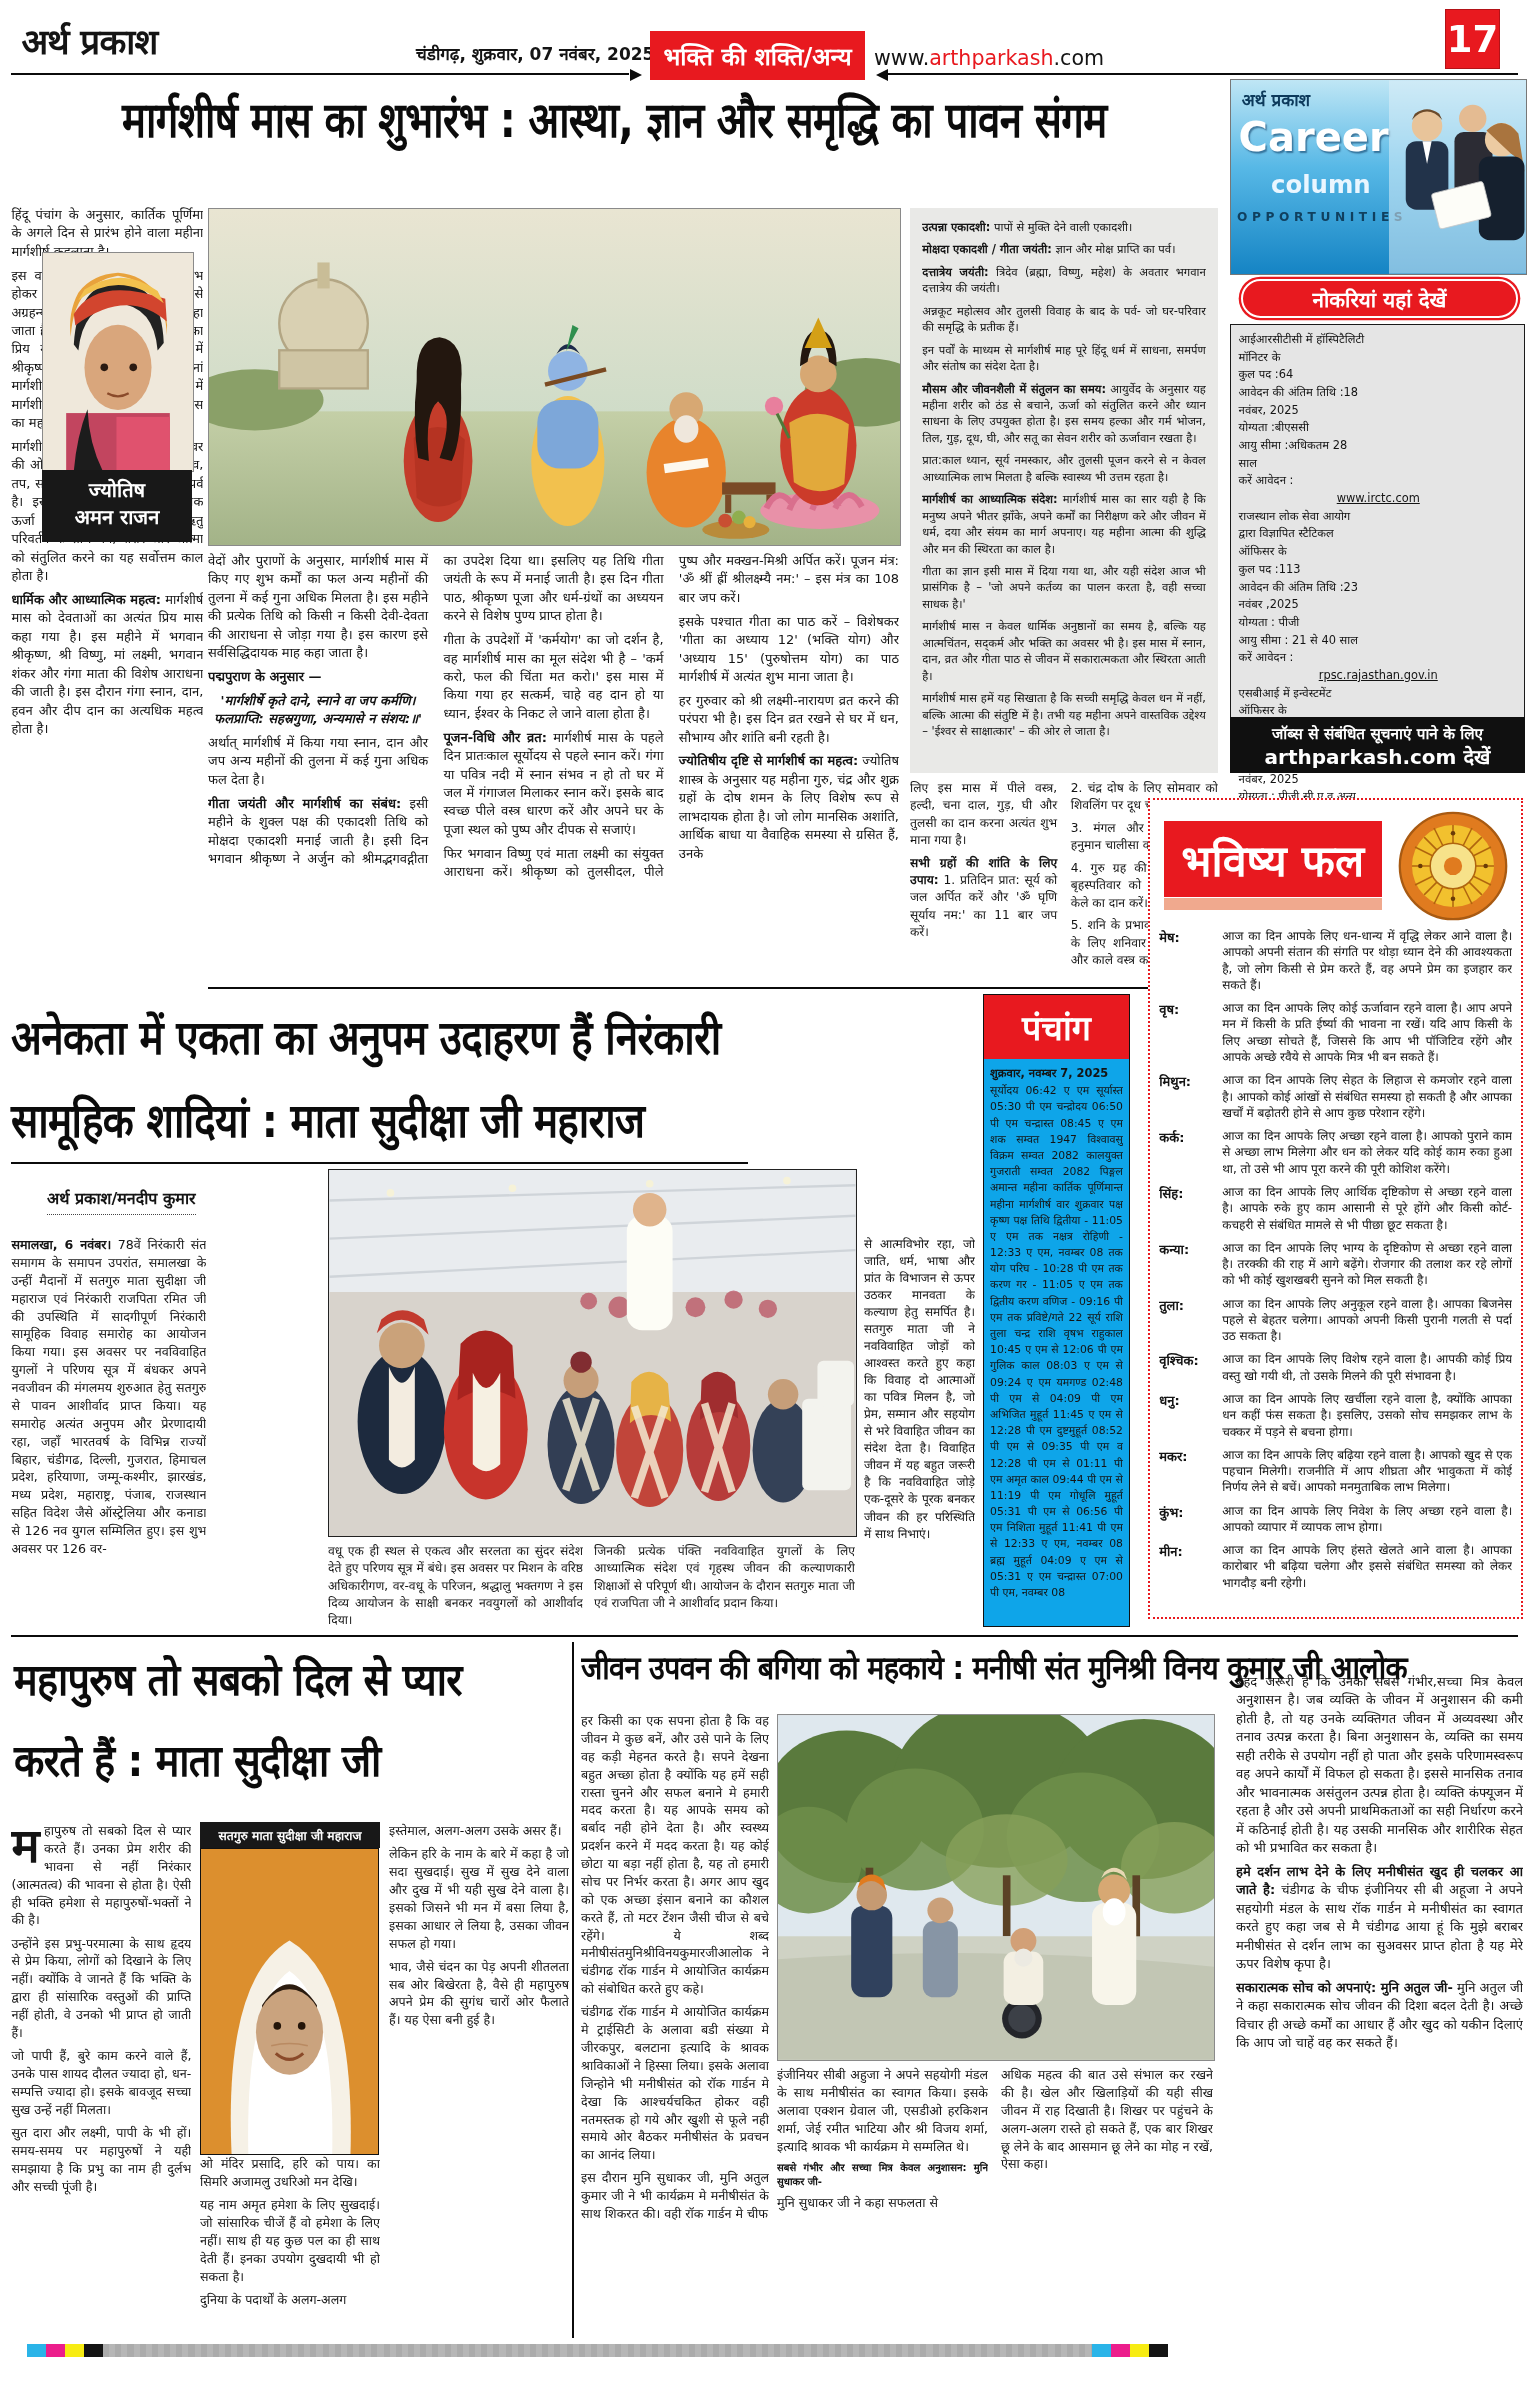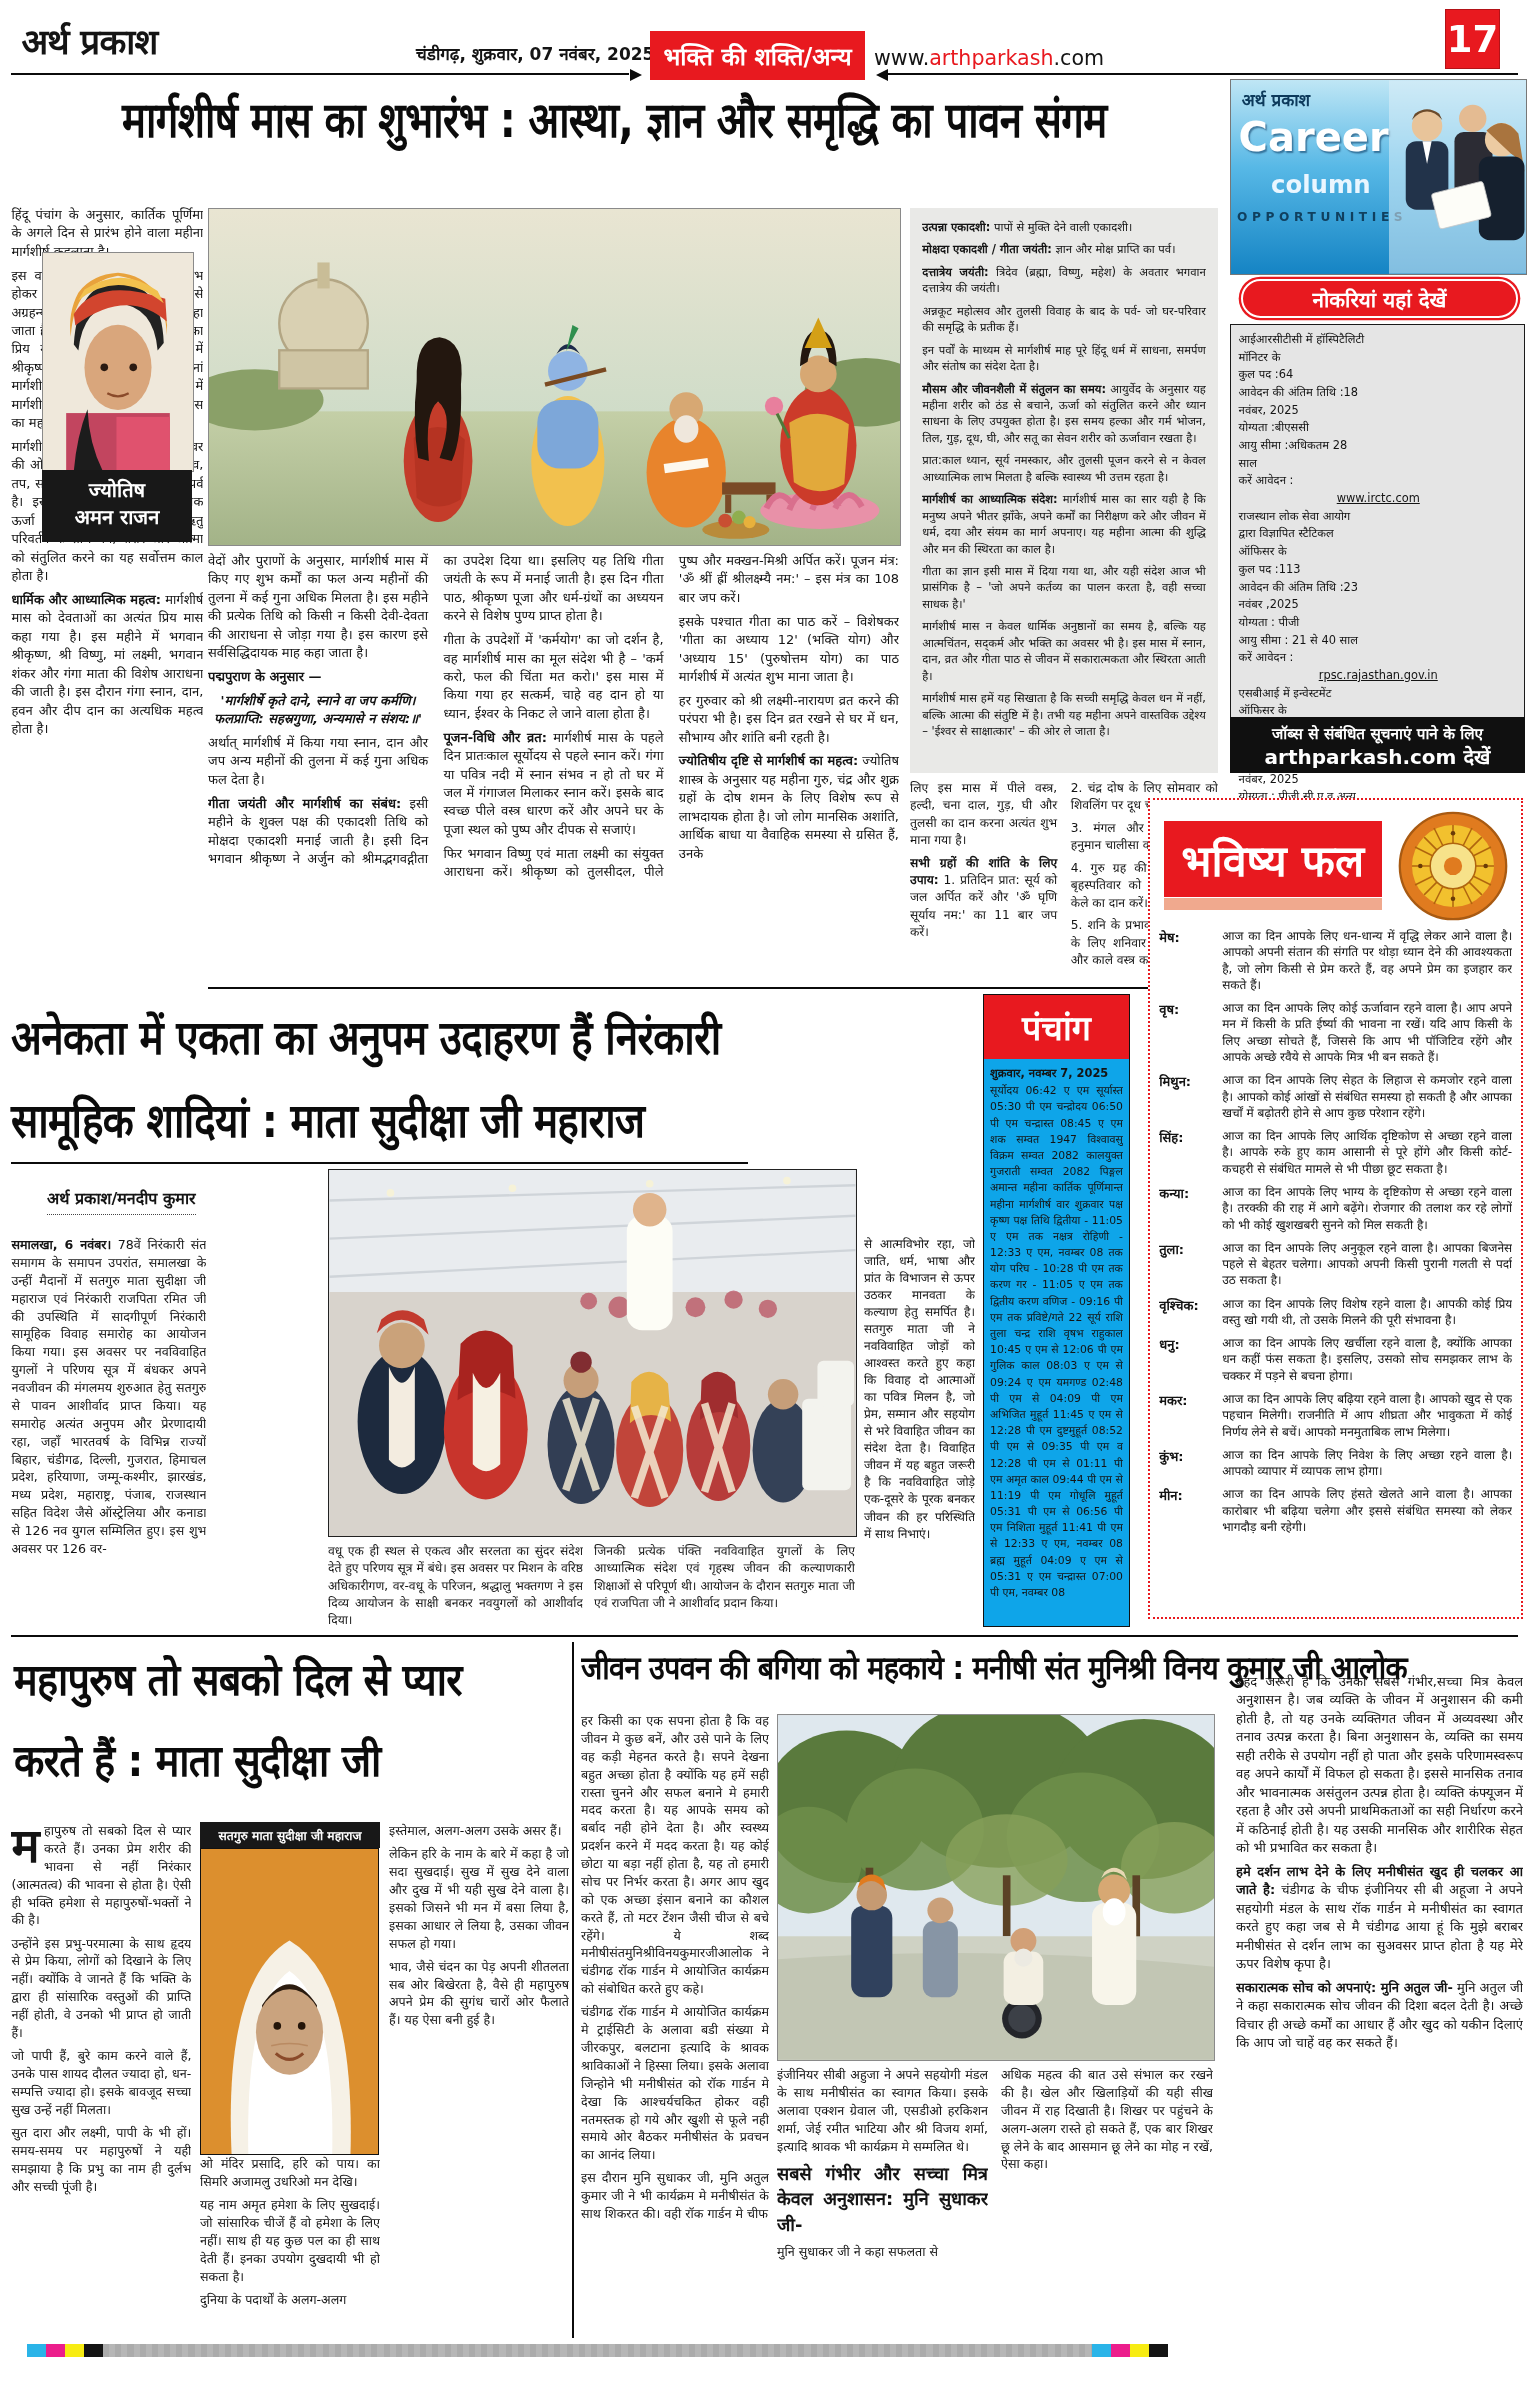--- a/index.html
+++ b/index.html
@@ -301,20 +301,24 @@
         <div class="horo-row">
           <span class="horo-sign">वृष:</span>
           <span class="horo-text">आज का दिन आपके लिए कोई ऊर्जावान रहने वाला है। आप अपने मन में किसी के प्रति ईर्ष्या की भावना ना रखें। यदि आप किसी के लिए अच्छा सोचते हैं, जिससे कि आप भी पॉजिटिव रहेंगे और आपके अच्छे रवैये से आपके मित्र भी बन सकते हैं।</span>
         </div>
 
         <div class="horo-row">
           <span class="horo-sign">मिथुन:</span>
           <span class="horo-text">आज का दिन आपके लिए सेहत के लिहाज से कमजोर रहने वाला है। आपको कोई आंखों से संबंधित समस्या हो सकती है और आपका खर्चों में बढ़ोतरी होने से आप कुछ परेशान रहेंगे।</span>
         </div>
 
+        <div class="horo-row">
+          <span class="horo-sign">कर्क:</span>
+          <span class="horo-text">आज का दिन आपके लिए अच्छा रहने वाला है। आपको पुराने काम से अच्छा लाभ मिलेगा और धन को लेकर यदि कोई काम रुका हुआ था, तो उसे भी आप पूरा करने की पूरी कोशिश करेंगे।</span>
+        </div>
 
         <div class="horo-row">
           <span class="horo-sign">सिंह:</span>
           <span class="horo-text">आज का दिन आपके लिए आर्थिक दृष्टिकोण से अच्छा रहने वाला है। आपके रुके हुए काम आसानी से पूरे होंगे और किसी कोर्ट-कचहरी से संबंधित मामले से भी पीछा छूट सकता है।</span>
         </div>
 
         <div class="horo-row">
           <span class="horo-sign">कन्या:</span>
           <span class="horo-text">आज का दिन आपके लिए भाग्य के दृष्टिकोण से अच्छा रहने वाला है। तरक्की की राह में आगे बढ़ेंगे। रोजगार की तलाश कर रहे लोगों को भी कोई खुशखबरी सुनने को मिल सकती है।</span>
         </div>
@@ -558,21 +562,21 @@
         <ellipse cx="441" cy="258" rx="15" ry="18" fill="#ffffff"></ellipse>
         <path d="M424 214 Q441 196 458 216 L454 206 Q441 194 428 206 Z" fill="#e8d8b4"></path>
       </g>
     </svg>
   </div>
 
   <div class="region" style="left:777px;top:2066px;width:211px;height:272px;">
     <div>
 
     <p class="bp" style="font-size:12.6px;"><span class="lead"></span> <span>इंजीनियर सीबी अहुजा ने अपने सहयोगी मंडल के साथ मनीषीसंत का स्वागत किया। इसके अलावा एक्शन ग्रेवाल जी, एसडीओ हरकिशन शर्मा, जेई रमीत भाटिया और श्री विजय शर्मा, इत्यादि श्रावक भी कार्यक्रम मे सम्मलित थे।</span></p>
-        <p class="bp" style="font-size:18px;"><span class="lead">सबसे गंभीर और सच्चा मित्र केवल अनुशासन: मुनि सुधाकर जी-</span> <span></span></p>
+        <p class="bp" style="font-size:10px;"><span class="lead">सबसे गंभीर और सच्चा मित्र केवल अनुशासन: मुनि सुधाकर जी-</span> <span></span></p>
         <p class="bp" style="font-size:12.6px;"><span class="lead"></span> <span>मुनि सुधाकर जी ने कहा सफलता से</span></p>
       </div>
   </div>
   <div class="region" style="left:1001px;top:2066px;width:212px;height:272px;">
     <div>
 
     <p class="bp" style="font-size:12.6px;"><span class="lead"></span> <span>अधिक महत्व की बात उसे संभाल कर रखने की है। खेल और खिलाड़ियों की यही सीख जीवन में राह दिखाती है। शिखर पर पहुंचने के अलग-अलग रास्ते हो सकते हैं, एक बार शिखर छू लेने के बाद आसमान छू लेने का मोह न रखें, ऐसा कहा।</span></p>
       </div>
   </div>
   <div class="region" style="left:1236px;top:1673px;width:287px;height:665px;">

